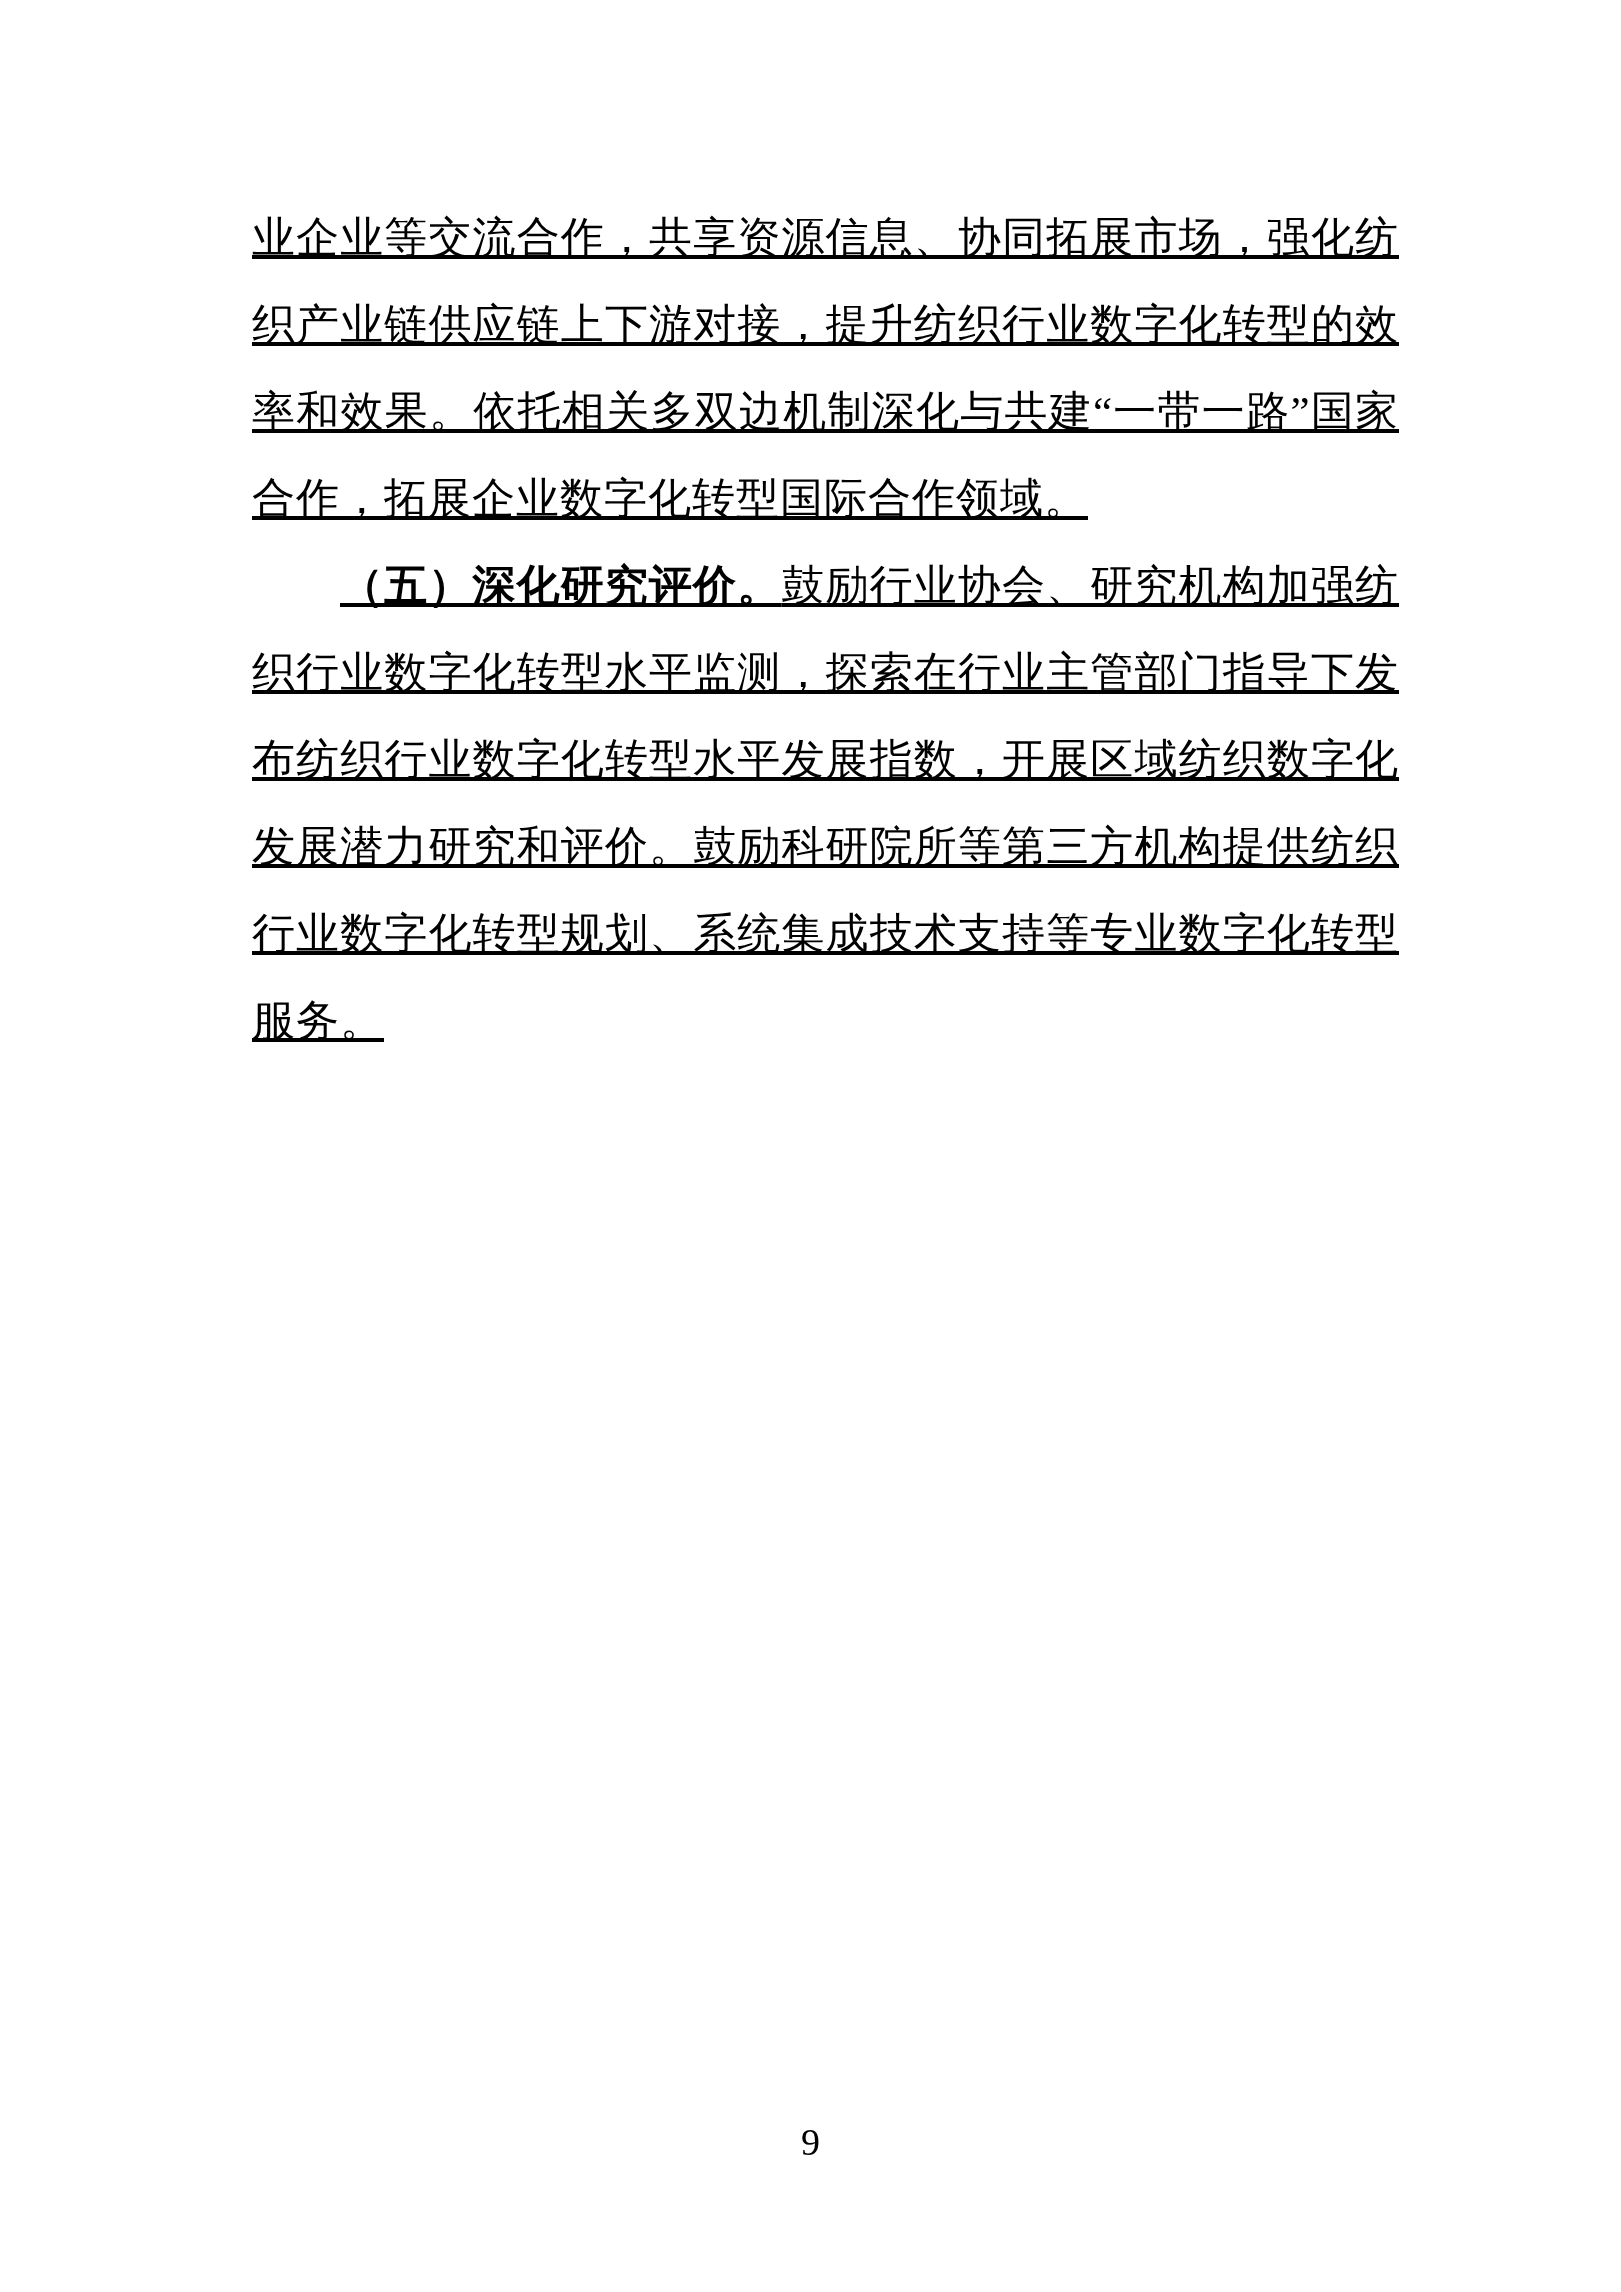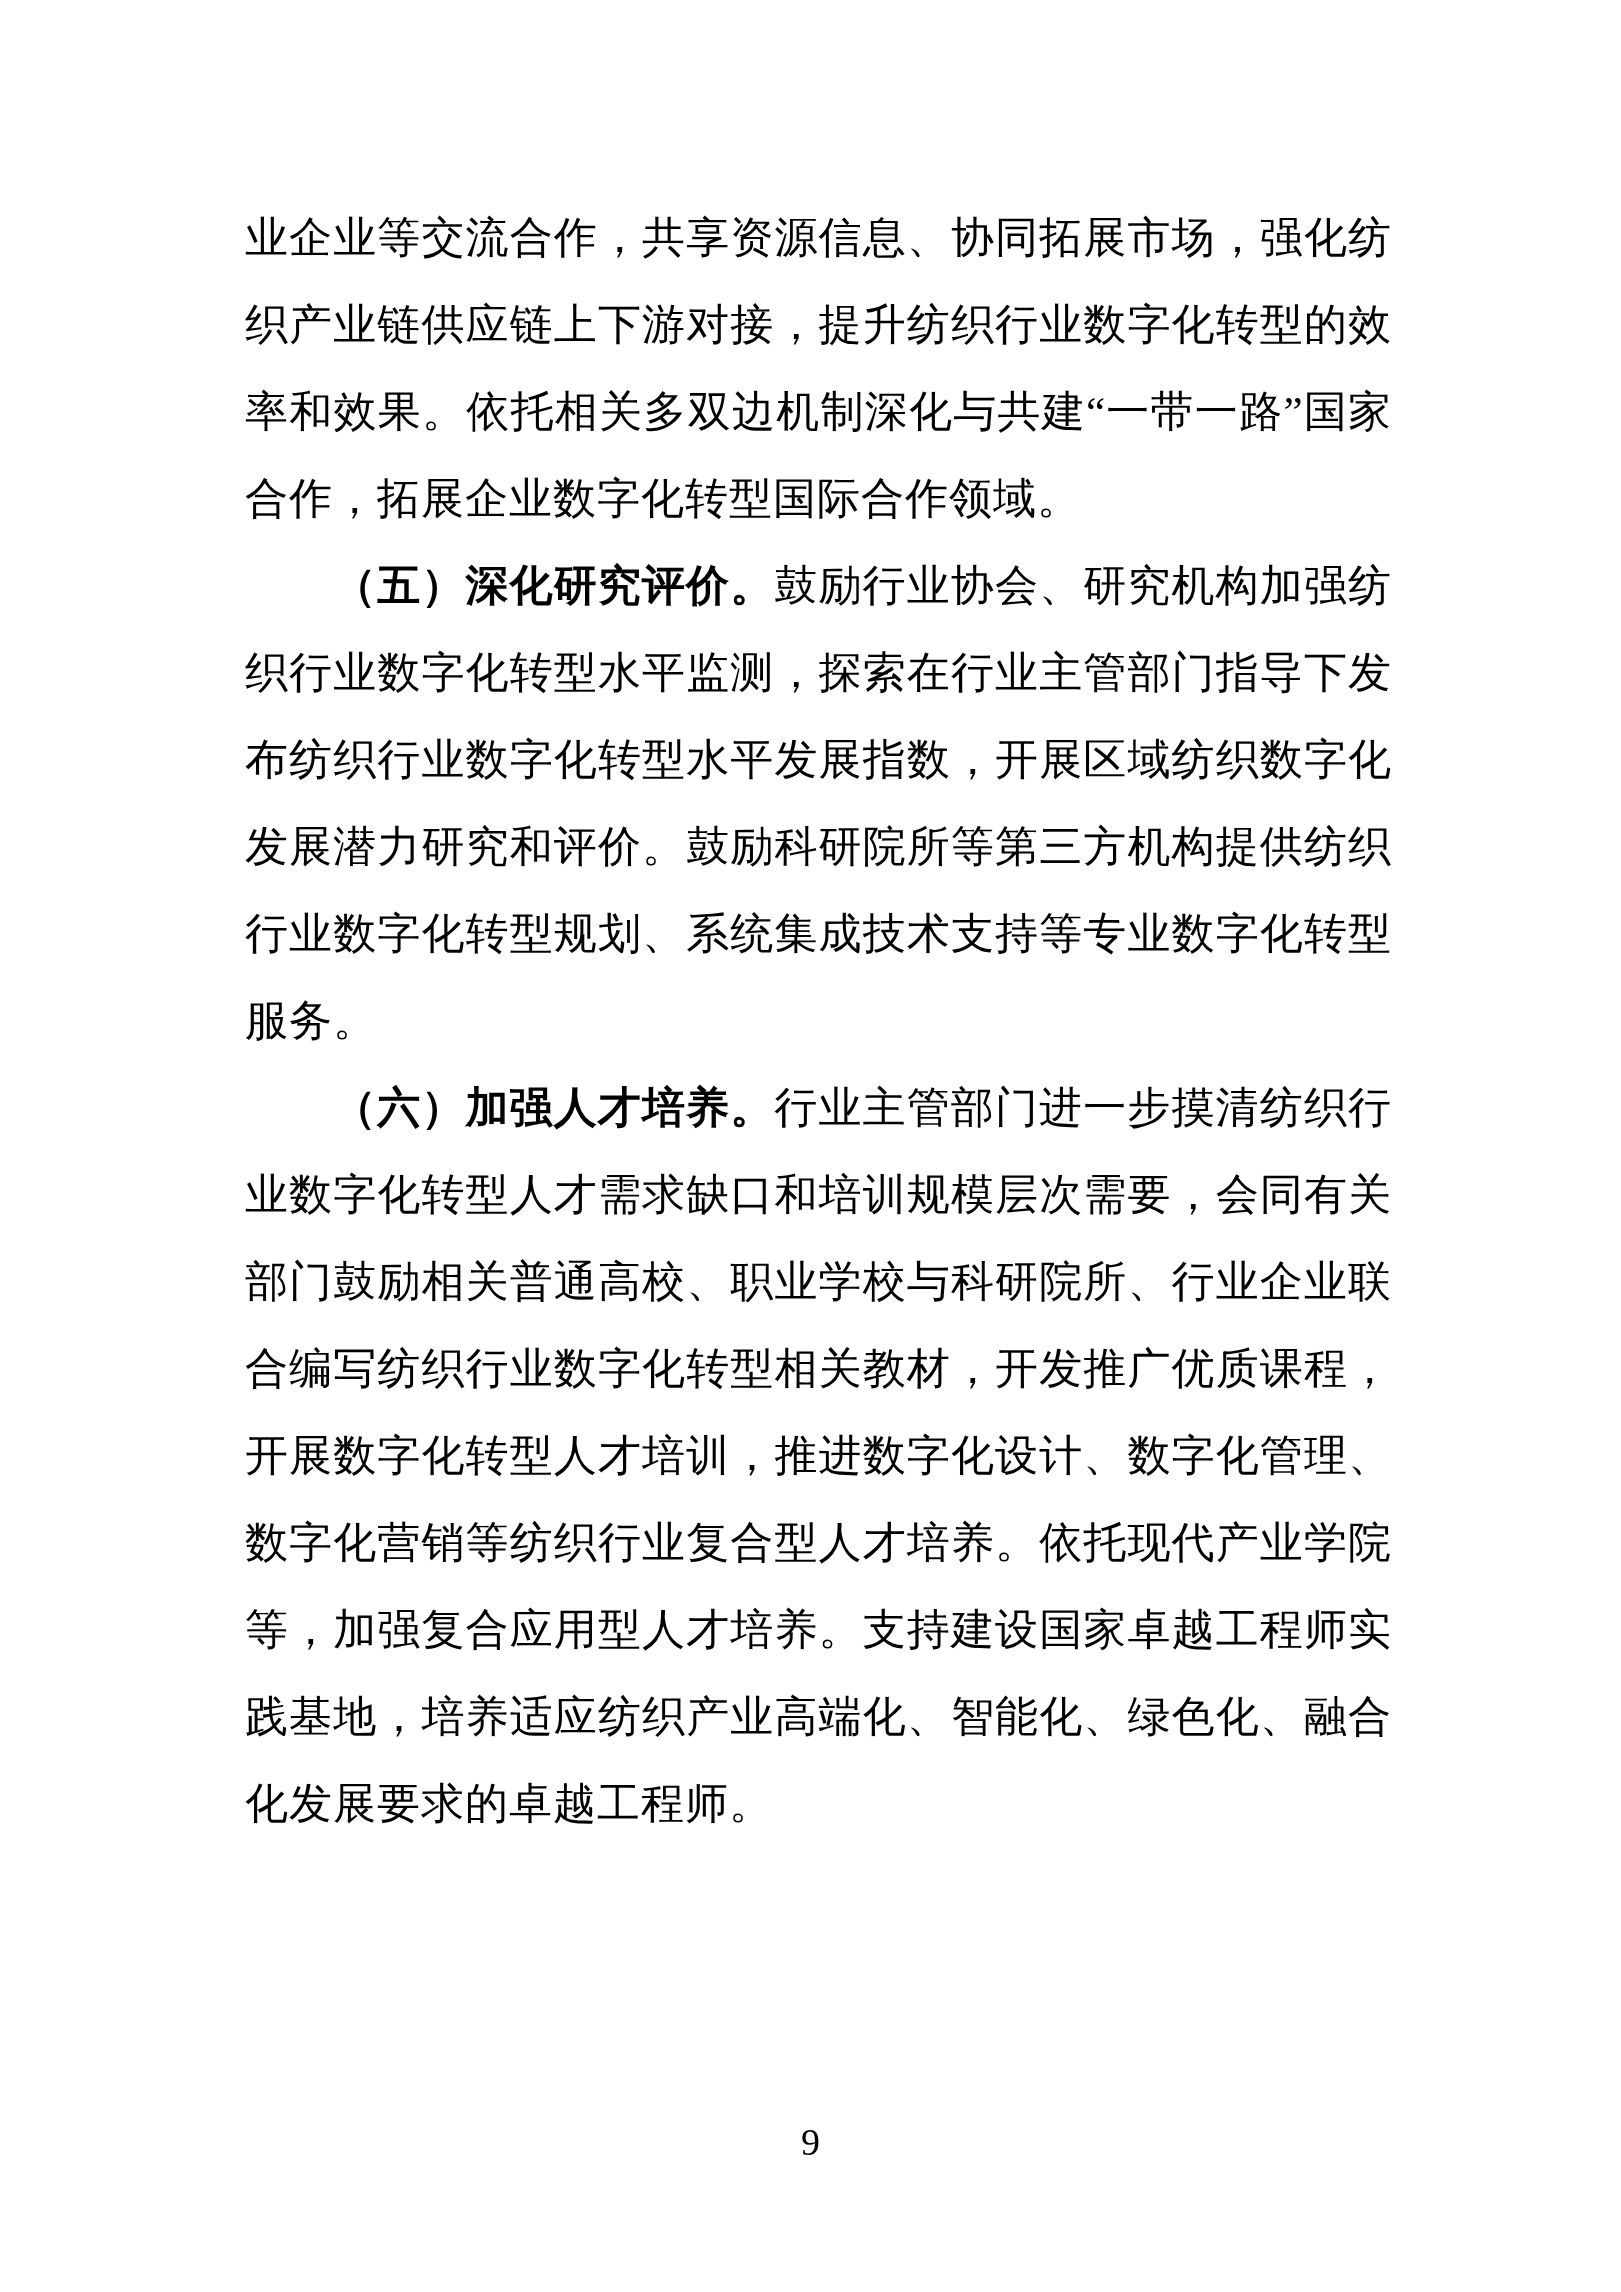--- a/index.html
+++ b/index.html
@@ -10,23 +10,24 @@
     width: 1621px;
     height: 2293px;
     background: #ffffff;
     position: relative;
     overflow: hidden;
     color: #000000;
     font-family: "Liberation Serif", "DejaVu Serif", serif;
   }
   .doc-body {
     position: absolute;
-    left: 245px;
+    left: 252px;
     top: 194px;
     width: 1147px;
+    text-decoration: underline;
   }
   .para {
     margin: 0;
     font-size: 43px;
     line-height: 87px;
     letter-spacing: 1px;
     text-align: justify;
     word-break: break-all;
   }
   .para.indented {
@@ -52,19 +53,18 @@
 </style>
 </head>
 <body>
 
 <div class="doc-body">
 
   <p class="para"><span>业企业等交流合作，共享资源信息、协同拓展市场，强化纺织产业链供应链上下游对接，提升纺织行业数字化转型的效率和效果。依托相关多双边机制深化与共建“一带一路”国家合作，拓展企业数字化转型国际合作领域。</span></p>
 
   <p class="para indented"><span class="section-heading">（五）深化研究评价。</span><span>鼓励行业协会、研究机构加强纺织行业数字化转型水平监测，探索在行业主管部门指导下发布纺织行业数字化转型水平发展指数，开展区域纺织数字化发展潜力研究和评价。鼓励科研院所等第三方机构提供纺织行业数字化转型规划、系统集成技术支持等专业数字化转型服务。</span></p>
 
-  <p class="para indented"><span class="section-heading">（六）加强人才培养。</span><span>行业主管部门进一步摸清纺织行业数字化转型人才需求缺口和培训规模层次需要，会同有关部门鼓励相关普通高校、职业学校与科研院所、行业企业联合编写纺织行业数字化转型相关教材，开发推广优质课程，开展数字化转型人才培训，推进数字化设计、数字化管理、数字化营销等纺织行业复合型人才培养。依托现代产业学院等，加强复合应用型人才培养。支持建设国家卓越工程师实践基地，培养适应纺织产业高端化、智能化、绿色化、融合化发展要求的卓越工程师。</span></p>
 
 
 </div>
 
 <div class="page-number">9</div>
 
 
 </body></html>

